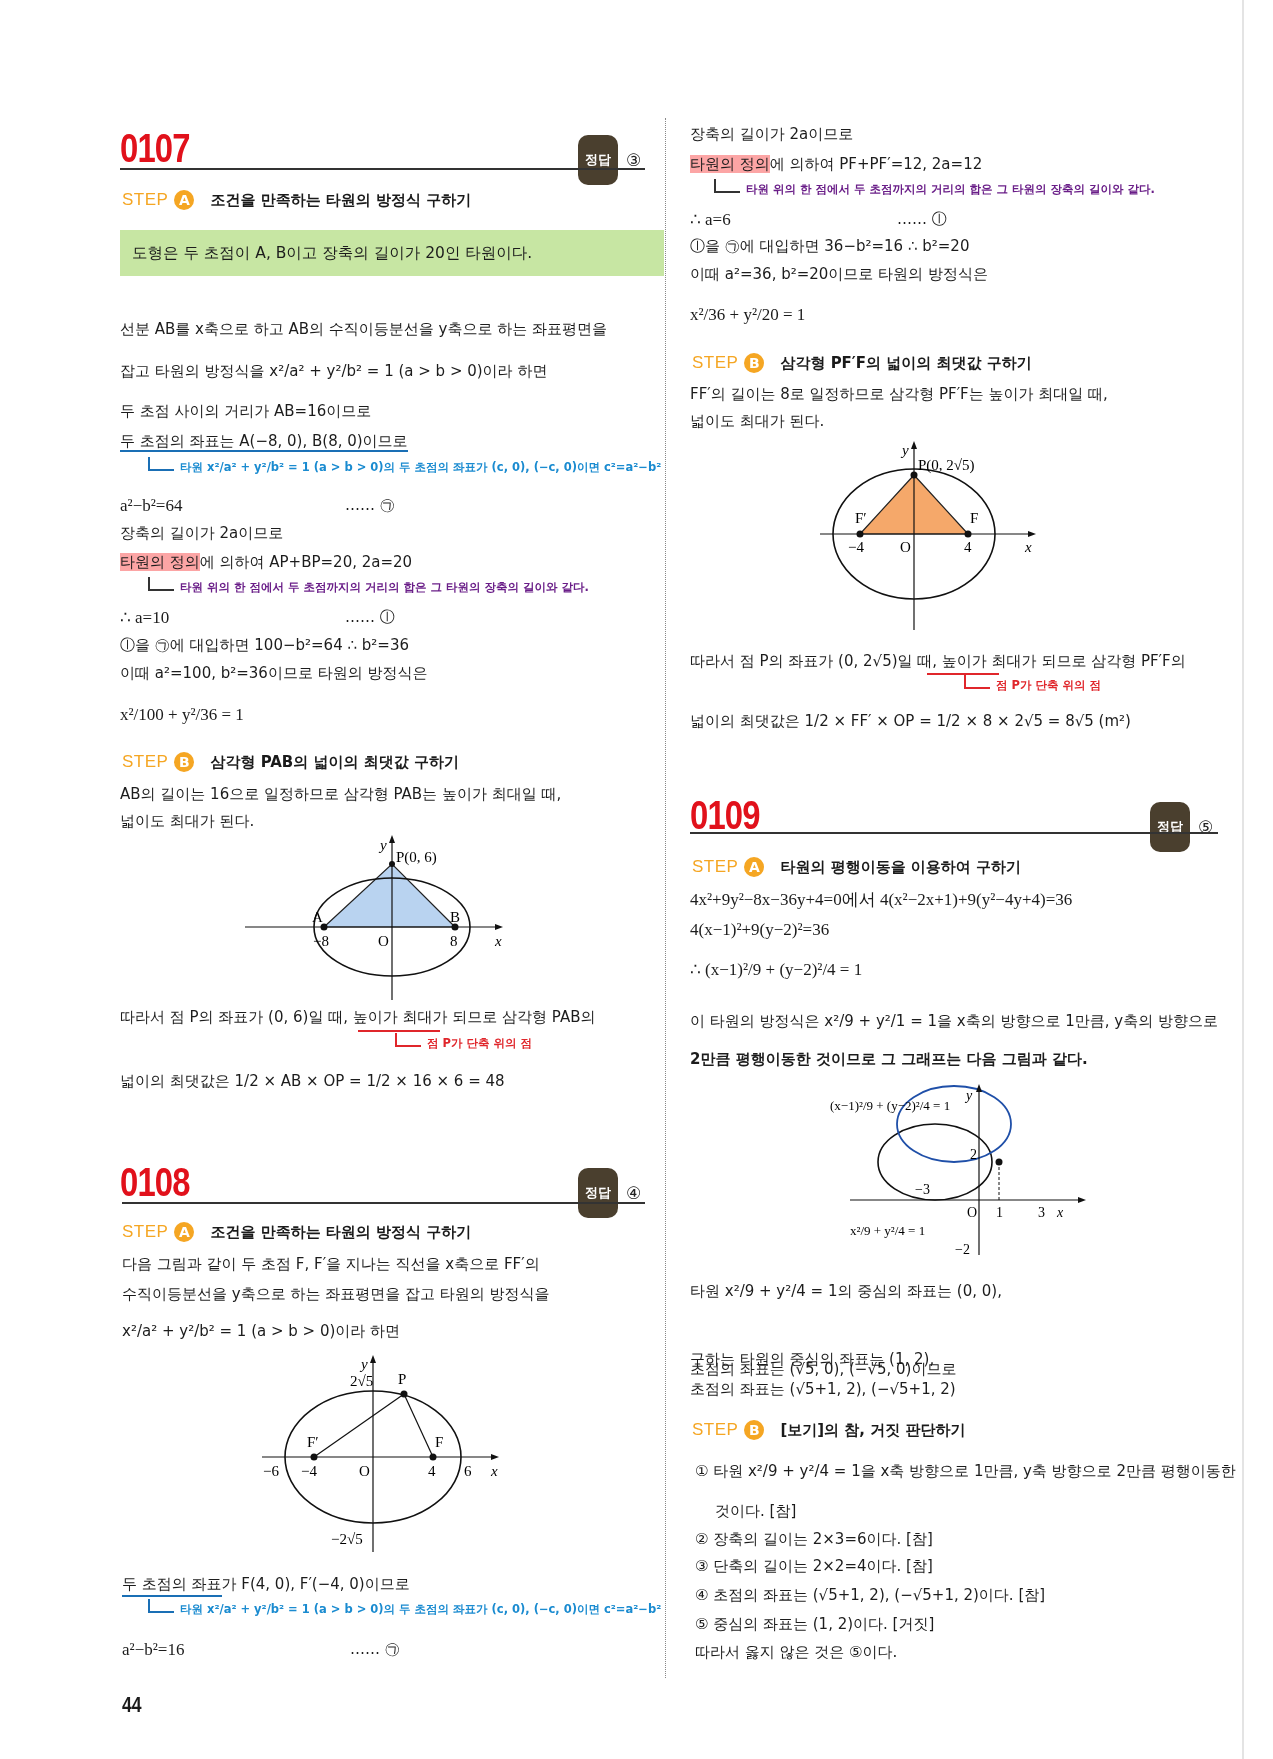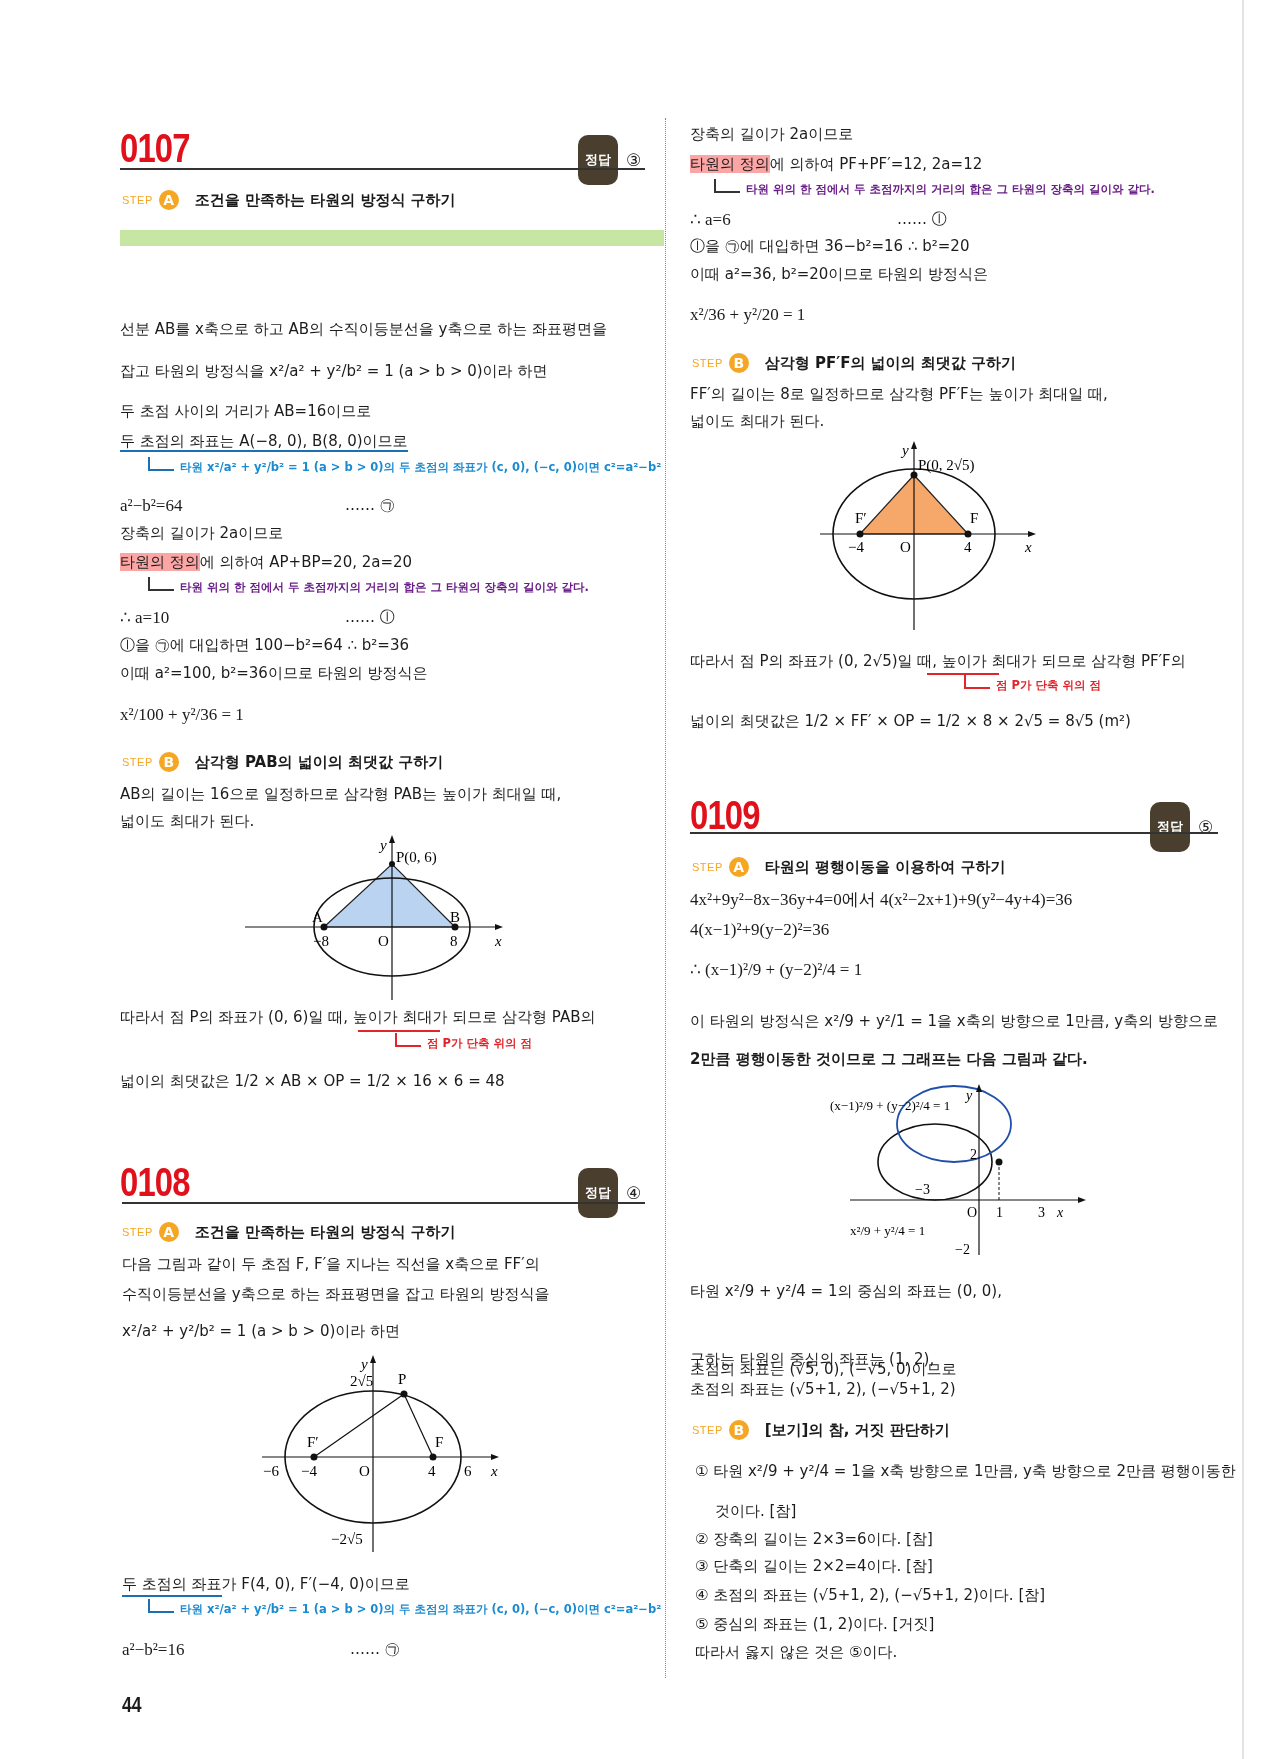--- a/index.html
+++ b/index.html
@@ -8,21 +8,21 @@
   .page-edge { position:absolute; left:1242px; top:0; width:2px; height:1759px; background:#e4e4e4; }
   .divider { position:absolute; left:665px; top:118px; height:1560px; border-left:1.5px dotted #888; }
   .abs { position:absolute; }
   .prob-num { font-family:"Liberation Sans", sans-serif; font-weight:bold; color:#e1111b; font-size:40px;
               letter-spacing:-1px; transform:scaleX(0.82); transform-origin:left; line-height:1; }
   .prob-rule { position:absolute; height:2px; background:#333; }
   .answer { position:absolute; display:flex; align-items:center; gap:8px; }
   .answer-badge { background:#4a3f2e; color:#fff; border-radius:10px; font-size:13px; padding:16px 7px; font-weight:bold; }
   .answer-val { font-size:17px; color:#222; }
   .step { position:absolute; display:flex; align-items:center; gap:6px; }
-  .step-word { font-family:"Liberation Sans", sans-serif; color:#f5a623; font-size:11px; letter-spacing:0.5px; }
+  .step-word { font-family:"Liberation Sans", sans-serif; color:#f5a623; font-size:17px; letter-spacing:0.5px; }
   .step-letter { width:20px; height:20px; border-radius:50%; background:#f5a623; color:#fff; font-weight:bold;
                  font-size:14px; display:flex; align-items:center; justify-content:center; }
   .step-title { font-weight:bold; font-size:15px; color:#1a1a1a; margin-left:10px; }
   .line { position:absolute; font-size:15px; white-space:nowrap; line-height:1.2; }
   .math { font-family:"Liberation Serif", serif; font-size:17px; }
   .green-box { position:absolute; background:#c7e6a3; padding:8px 12px; font-size:15.5px; line-height:30px; }
   .note { position:absolute; font-size:11.5px; font-weight:bold; white-space:nowrap; display:flex; align-items:center; }
   .note .arrow { display:inline-block; width:24px; height:12px; border-left:2px solid; border-bottom:2px solid; margin-right:6px; position:relative; top:-4px;}
   .note-blue { color:#1a8bd0; }
   .note-blue .arrow { border-color:#1a6fb5; }
@@ -49,20 +49,21 @@
 </div>
 <div class="prob-rule" style="left:120px;top:168px;width:525px;"></div>
 
 <div class="step" style="left:122px;top:190px;">
   <span class="step-word">STEP</span>
   <span class="step-letter">A</span>
   <span class="step-title">조건을 만족하는 타원의 방정식 구하기</span>
 </div>
 
 <div class="green-box" style="left:120px;top:230px;width:520px;">
+  <div>도형은 두 초점이 A, B이고 장축의 길이가 20인 타원이다.</div>
 </div>
 
 <div class="line" style="left:120px;top:320px;">선분 AB를 x축으로 하고 AB의 수직이등분선을 y축으로 하는 좌표평면을</div>
 <div class="line" style="left:120px;top:362px;">잡고 타원의 방정식을 x²/a² + y²/b² = 1 (a &gt; b &gt; 0)이라 하면</div>
 <div class="line" style="left:120px;top:402px;">두 초점 사이의 거리가 AB=16이므로</div>
 <div class="line" style="left:120px;top:432px;"><span class="ul-blue">두 초점의 좌표는 A(−8, 0), B(8, 0)이므로</span></div>
 <div class="note note-blue" style="left:148px;top:460px;">
     <span class="arrow"></span>
     <span>타원 x²/a² + y²/b² = 1 (a &gt; b &gt; 0)의 두 초점의 좌표가 (c, 0), (−c, 0)이면 c²=a²−b²</span>
   </div>

